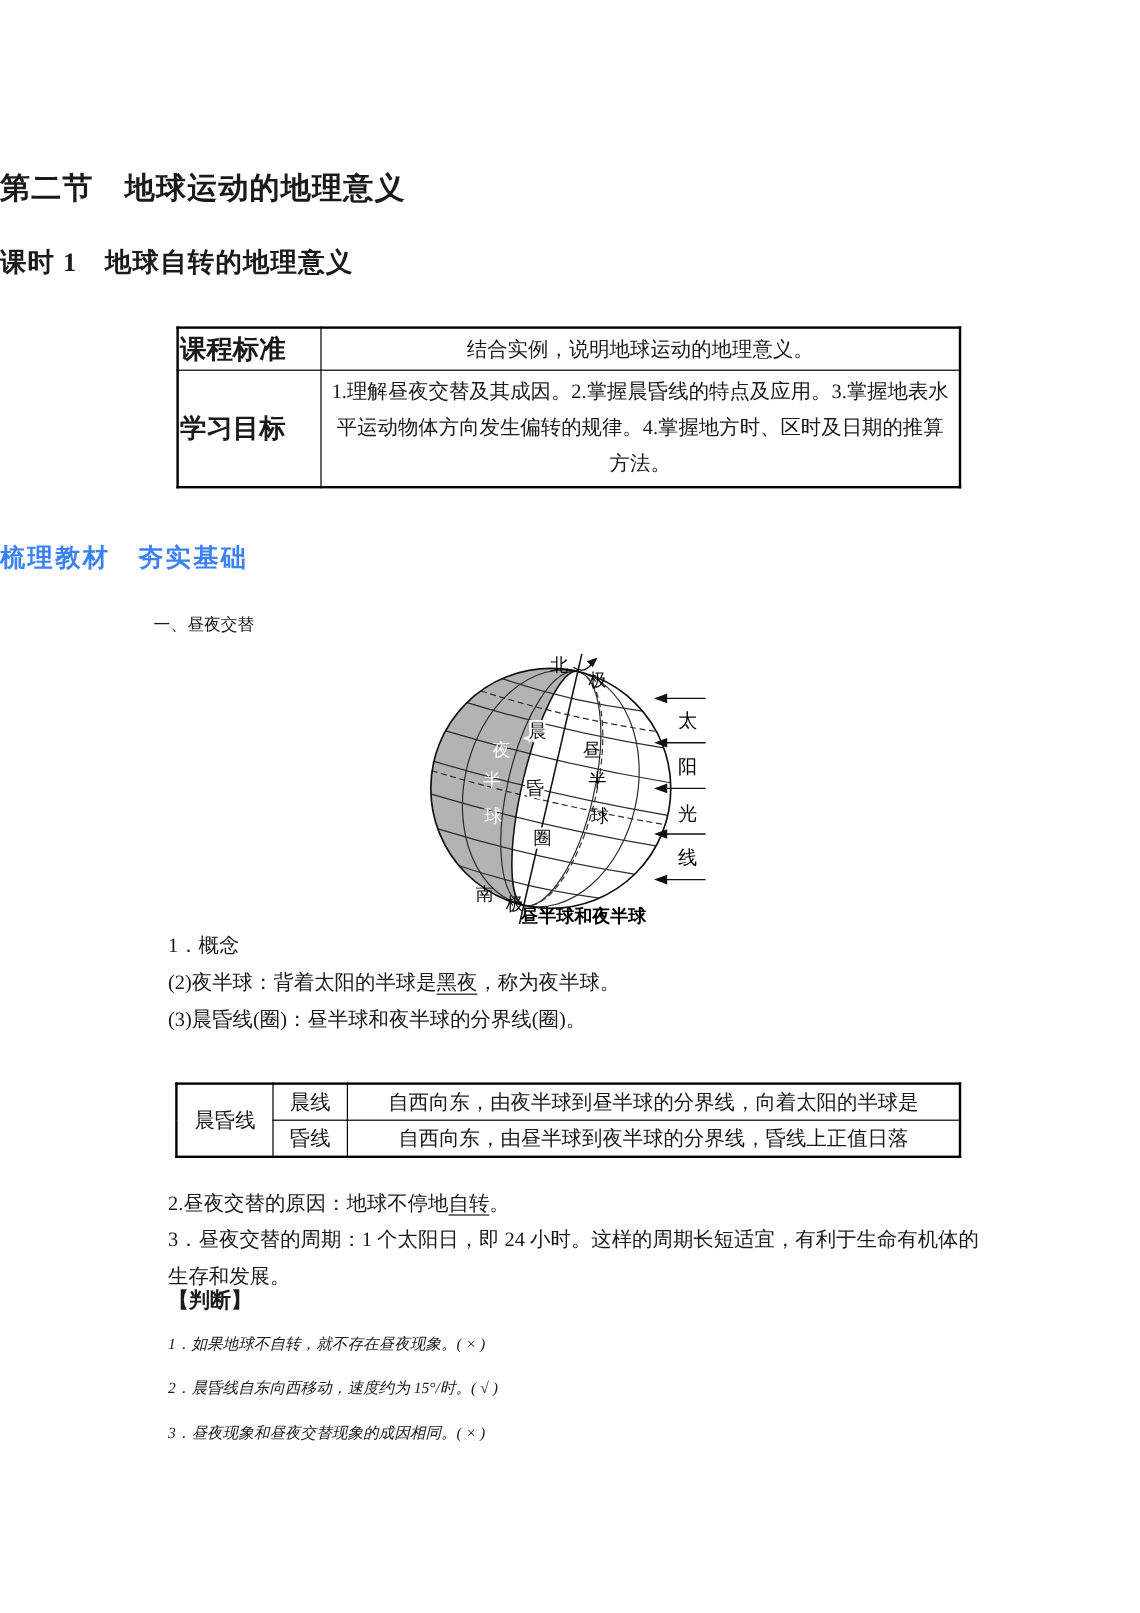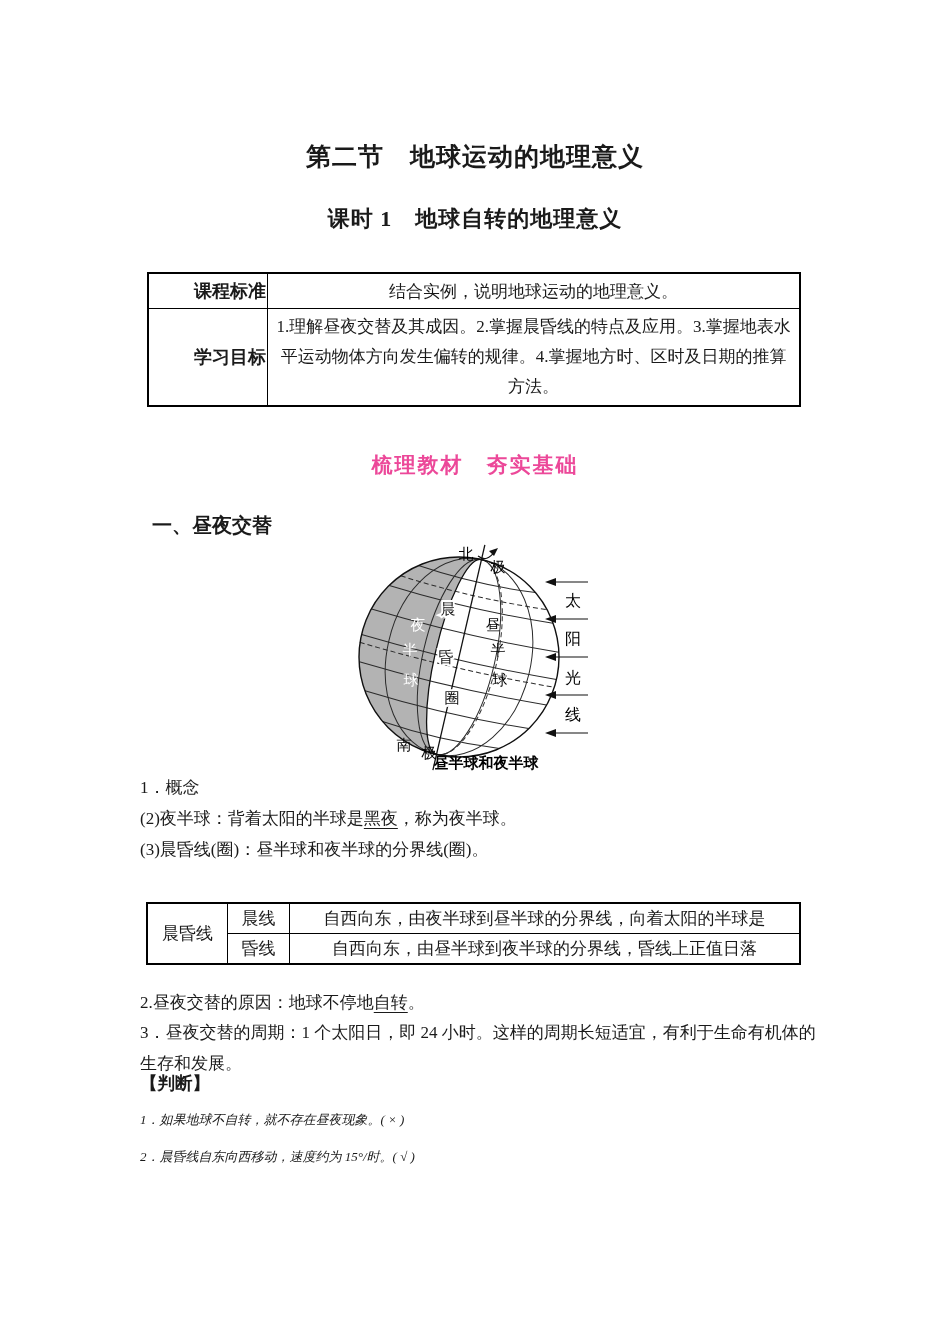--- a/index.html
+++ b/index.html
@@ -2,35 +2,35 @@
 <html><head>
 <meta charset="utf-8">
 <style>
   html,body { margin:0; padding:0; background:#e8e8e8; }
   .page {
     position:relative; width:950px; height:1344px; margin:0 auto;
     background:#ffffff; overflow:hidden;
     font-family:"Liberation Serif", serif; color:#1a1a1a;
   }
   .abs { position:absolute; }
-  .center { left:0; width:100%; text-align:center; }
+  .center { left:0; width:100%; text-align:left; }
   .hei { font-family:"Liberation Sans", sans-serif; }
   .title { top:140px; font-size:25px; font-weight:bold; letter-spacing:1px; }
   .subtitle { top:204px; font-size:22px; font-weight:bold; letter-spacing:1px; }
   table.doc { border-collapse:collapse; table-layout:fixed; }
   table.doc, table.doc td { border:1.6px solid #000; }
   table.doc td { border-width:1px; font-size:17px; vertical-align:middle; }
   table.doc { border-width:2px; }
   .info-table { left:147px; top:272px; width:654px; }
-  .info-table td.lbl { width:116px; text-align:right; font-weight:bold;
-    font-family:"Liberation Sans", sans-serif; font-size:18px;margin-left:16px; }
+  .info-table td.lbl { width:116px; text-align:left; font-weight:bold;
+    font-family:"Liberation Sans", sans-serif; font-size:22px;margin-left:16px; }
   .info-table td.ct1 { height:32px; text-align:center; }
   .info-table td.ct2 { height:92px; text-align:center; padding:2px 8px; line-height:30px; }
-  .banner { top:451px; font-size:21px; font-weight:bold; color:#ec4899; letter-spacing:2px; }
-  .sec-heading { left:152px; top:512px; font-size:20px; font-weight:bold; }
+  .banner { top:451px; font-size:21px; font-weight:bold; color:#3b82f6; letter-spacing:2px; }
+  .sec-heading { left:128px; top:512px; font-size:14px; font-weight:normal; }
   .bodyline { left:140px; font-size:17px; line-height:31px; width:680px; }
   .ul { text-decoration:underline; text-underline-offset:4px; }
   .term-table { left:146px; top:902px; width:655px; }
   .term-table td { height:27px; text-align:center; }
   .term-table td.c1 { width:77px; }
   .term-table td.c2 { width:59px; }
   .judge-head { left:140px; top:1071px; font-size:17.5px; font-weight:bold; }
   .judge-list { left:140px; top:1101px; font-size:13px; line-height:37px;
     font-style:italic; width:700px; }
   svg text { font-family:"Liberation Serif", serif; }
@@ -153,15 +153,16 @@
   </tbody>
     </table>
 
   <div class="abs bodyline" style="top:987px;"><span>2.昼夜交替的原因：地球不停地</span><span class="ul">自转</span><span>。</span></div>
   <div class="abs bodyline" style="top:1017px;">3．昼夜交替的周期：1 个太阳日，即 24 小时。这样的周期长短适宜，有利于生命有机体的生存和发展。</div>
 
   <div class="abs judge-head hei">【判断】</div>
   <div class="abs judge-list">
     <div>1．如果地球不自转，就不存在昼夜现象。( × )</div>
     <div>2．晨昏线自东向西移动，速度约为 15°/时。( √ )</div>
+    <div>3．昼夜现象和昼夜交替现象的成因相同。( × )</div>
   </div>
 
 </div>
 
 </body></html>

